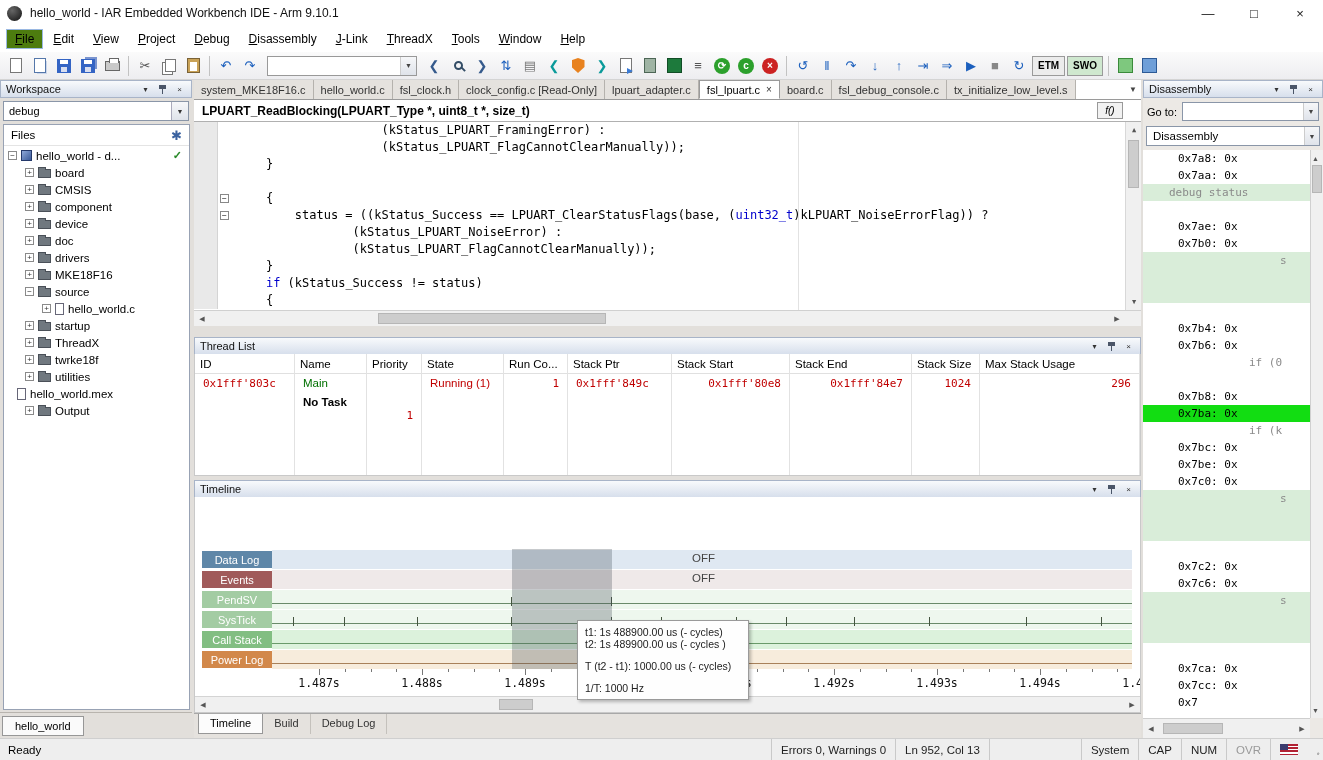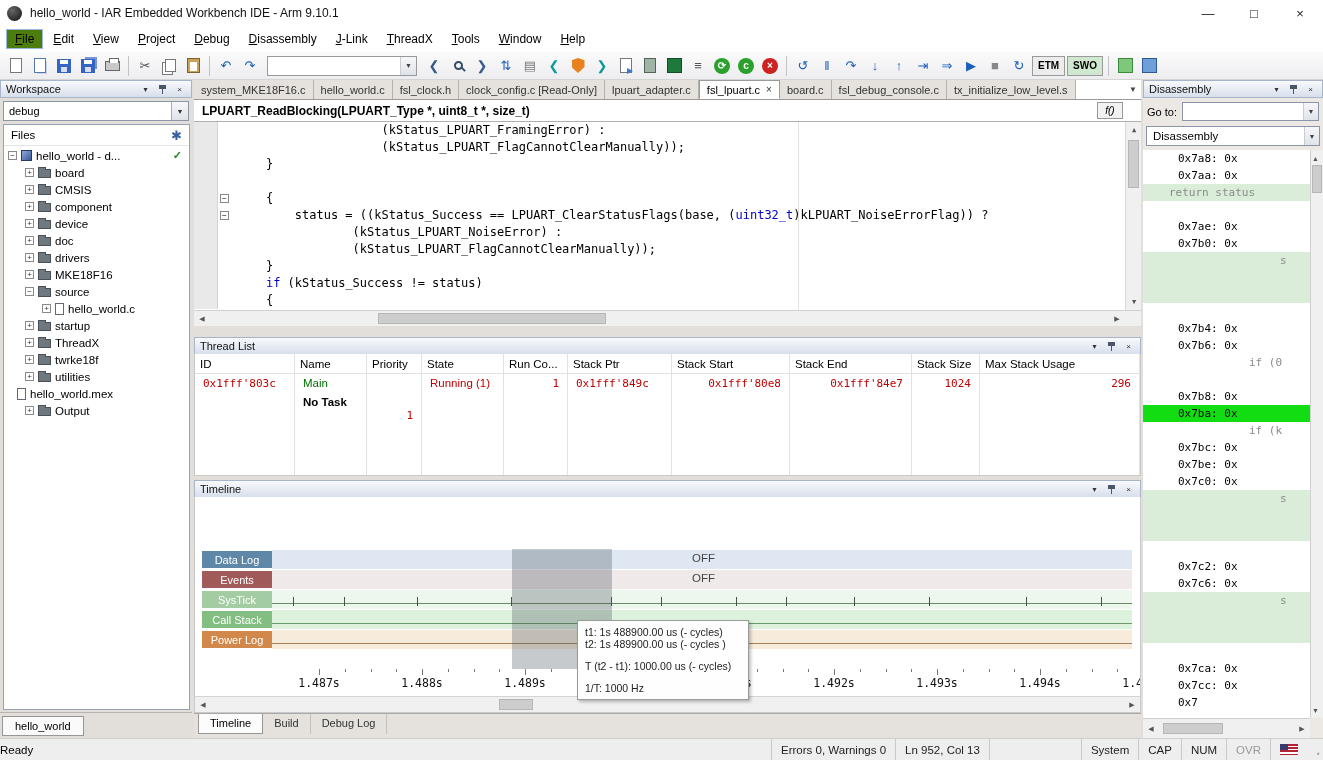--- a/index.html
+++ b/index.html
@@ -151,21 +151,21 @@
   .da-lines { position:absolute; left:0; top:70px; right:13px; bottom:20px; background:#fff; overflow:hidden; }
   .dl { height:17px; line-height:17px; font-family:"DejaVu Sans Mono",monospace; font-size:11px; white-space:pre; padding-left:35px; color:#000; }
   .dl-source { color:#8a8a8a; }
   .dl-green { background:#d9edd9; }
   .dl-current { background:#12dd12; color:#000; }
   .da-vscroll { position:absolute; top:70px; right:0; width:13px; bottom:20px; background:#f0f0f0; border-left:1px solid #d0d0d0; }
   .da-hscroll { position:absolute; bottom:0; left:0; right:13px; height:20px; background:#f0f0f0; border-top:1px solid #cecece; }
 
   
   .statusbar { position:absolute; left:0; top:738px; width:1323px; height:22px; background:#eeeeee; border-top:1px solid #cfcfcf; display:flex; align-items:center; font-size:11.5px; }
-  .st-ready { }
+  .st-ready { padding-left:8px; }
   .st-spacer { flex:1; }
   .st-cell { height:100%; display:flex; align-items:center; justify-content:center; border-left:1px solid #c9c9c9; padding:0 9px; color:#222; white-space:nowrap; }
   .st-cell.wide { width:92px; }
   .st-cell.dim { color:#999; }
   .flag { width:18px; height:11px; position:relative; background:repeating-linear-gradient(180deg,#b22234 0 1.6px,#fff 1.6px 3.2px); }
   .flag::before { content:""; position:absolute; left:0; top:0; width:8px; height:6px; background:#3c3b6e; }
   .grip { width:16px; height:100%; background:radial-gradient(circle at 70% 70%, #b0b0b0 1px, transparent 1.5px); }
 </style>
 </head>
 <body>
@@ -584,20 +584,28 @@
           <div class="tl-row">
             <div class="tl-label" style="background: rgb(95, 135, 168);">Data Log</div>
             <div class="tl-track" style="background: rgb(223, 232, 242);">
               <span class="tl-off">OFF</span>
             </div>
           </div>
           <div class="tl-row">
             <div class="tl-label" style="background: rgb(160, 90, 90);">Events</div>
             <div class="tl-track" style="background: rgb(239, 233, 233);">
               <span class="tl-off">OFF</span>
+            </div>
+          </div>
+          <div class="tl-row">
+            <div class="tl-label" style="background: rgb(163, 204, 163);">PendSV</div>
+            <div class="tl-track" style="background: rgb(238, 247, 238);">
+              <div class="tl-baseline" style="background: rgb(106, 138, 106);"></div>
+              <div class="tl-tick" style="left: 239px;"></div>
+              <div class="tl-tick" style="left: 339px;"></div>
             </div>
           </div>
           <div class="tl-row">
             <div class="tl-label" style="background: rgb(163, 204, 163);">SysTick</div>
             <div class="tl-track" style="background: rgb(238, 247, 238);">
               <div class="tl-baseline" style="background: rgb(106, 138, 106);"></div>
               <div class="tl-tick" style="left: 21px;"></div>
               <div class="tl-tick" style="left: 72px;"></div>
               <div class="tl-tick" style="left: 145px;"></div>
               <div class="tl-tick" style="left: 239px;"></div>
@@ -708,21 +716,21 @@
         <span class="cb-arrow">▼</span>
       </span>
     </div>
     <div class="da-mode">
       <span>Disassembly</span>
       <span class="cb-arrow">▼</span>
     </div>
     <div class="da-lines">
         <div class="dl">0x7a8: 0x</div>
         <div class="dl">0x7aa: 0x</div>
-        <div class="dl dl-source dl-green" style="padding-left: 26px;">return status</div>
+        <div class="dl dl-source dl-green" style="padding-left: 26px;">debug status</div>
         <div class="dl"></div>
         <div class="dl">0x7ae: 0x</div>
         <div class="dl">0x7b0: 0x</div>
         <div class="dl dl-source dl-green" style="padding-left: 137px;">s</div>
         <div class="dl dl-green"></div>
         <div class="dl dl-green"></div>
         <div class="dl"></div>
         <div class="dl">0x7b4: 0x</div>
         <div class="dl">0x7b6: 0x</div>
         <div class="dl dl-source" style="padding-left: 106px;">if (0</div>

